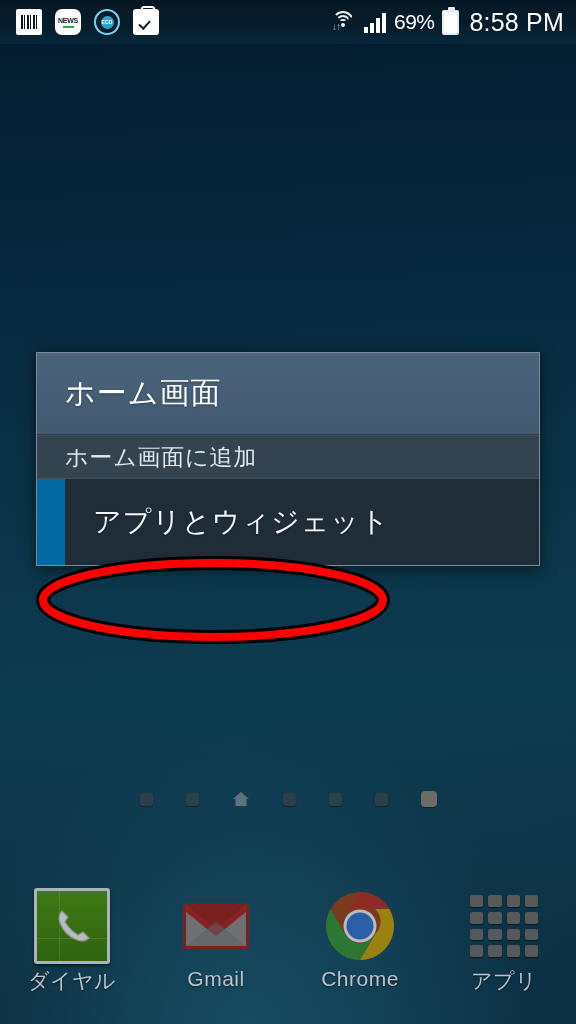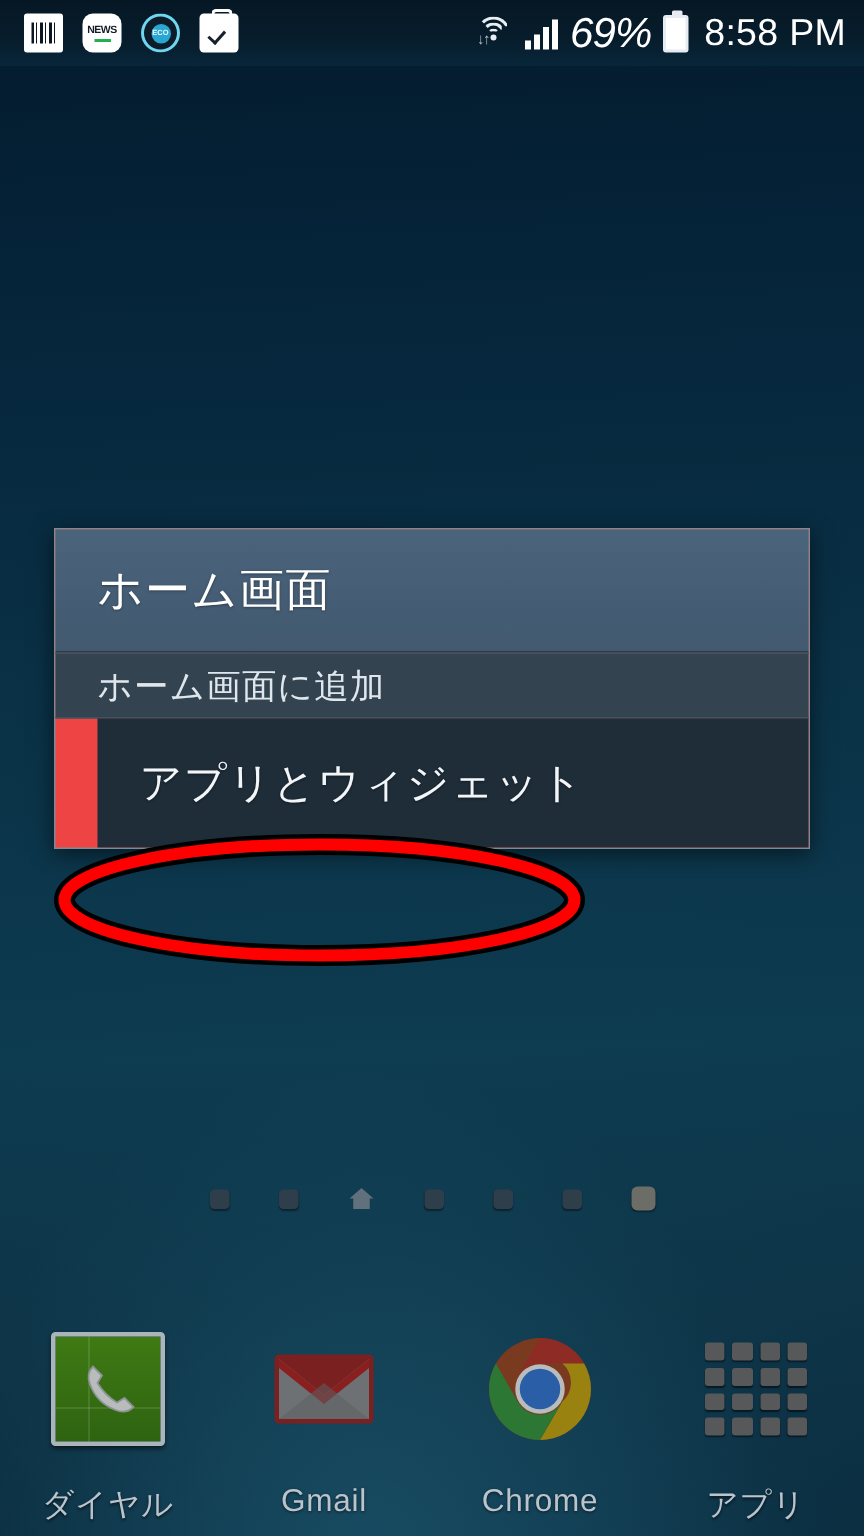--- a/index.html
+++ b/index.html
@@ -60,31 +60,31 @@
   .wifi .a3{ width:8px; height:4px; top:9px; }
   .wifi .dot{ position:absolute; left:50%; top:13px; transform:translateX(-50%);
               width:4px; height:4px; border-radius:50%; background:#e9eef3; }
   .wifi .ud{ position:absolute; left:1px; top:12px; font-size:10px; color:#aebcc7; line-height:10px; letter-spacing:-1px; }
 
   .sigbars{ display:flex; align-items:flex-end; gap:2px; height:22px; }
   .sigbars s{ display:block; width:4px; background:#fff; text-decoration:none; }
   .sigbars s:nth-child(1){ height:6px; } .sigbars s:nth-child(2){ height:10px; }
   .sigbars s:nth-child(3){ height:15px; } .sigbars s:nth-child(4){ height:20px; }
 
-  #battery-pct{ color:#fff; font-size:28px; letter-spacing:-.5px;font-style:italic; }
+  #battery-pct{ color:#fff; font-size:21px; letter-spacing:-.5px; }
   .battery{ width:17px; height:25px; border:2px solid #e6ecf1; border-radius:2px; position:relative; background:#fff; }
   .battery::before{ content:""; position:absolute; top:-5px; left:4px; width:7px; height:3px; background:#e6ecf1; border-radius:1px 1px 0 0; }
   #clock{ color:#fff; font-size:25px; letter-spacing:.2px; padding-left:2px; }
 
   
   #context-menu{
     position:absolute; left:36px; top:352px; width:504px; z-index:30;
     border:1px solid #7f8b94;
     box-shadow:0 3px 14px rgba(0,0,0,.55);
-    background:#ef4444;
+    background:#0369a1;
   }
   #menu-title{
     height:82px; display:flex; align-items:center; padding-left:28px;
     background:linear-gradient(180deg,#4a647c 0%,#42596f 100%);
     border-bottom:1px solid #2b3a47;
     color:#fff; font-size:30px; letter-spacing:1px;
     text-shadow:0 1px 2px rgba(0,0,0,.35);
   }
   .menu-item{
     height:72px; display:flex; align-items:center; padding-left:28px;
@@ -111,21 +111,21 @@
   .pdot{ width:13px; height:13px; border-radius:3px; background:#2e3e4b; box-shadow:0 1px 1px rgba(0,0,0,.4); }
   .pdot.active{ background:#6d6d68; width:16px; height:16px; border-radius:4px; }
   .phome{ width:18px; height:16px; position:relative; }
   .phome svg{ display:block; }
 
   
   #dock{
     position:absolute; left:0; right:0; bottom:0; height:150px; z-index:20;
     display:flex; align-items:flex-start; padding-top:14px;
   }
-  .dock-item{ flex:1; display:flex; flex-direction:column; align-items:center; gap:25px; }
+  .dock-item{ flex:1; display:flex; flex-direction:column; align-items:center; gap:3px; }
   .dock-label{ color:#b9c4cd; font-size:21px; letter-spacing:.5px; text-shadow:0 1px 2px rgba(0,0,0,.6); }
   .app-ico{ width:76px; height:76px; position:relative; }
 
   .ico-phone{ background:linear-gradient(180deg,#3f7a14,#2e6310); border:3px solid #aab4ba; border-radius:3px;
               box-shadow:0 2px 3px rgba(0,0,0,.5); display:flex; align-items:center; justify-content:center; }
   .ico-phone::before{ content:""; position:absolute; inset:0;
       background:linear-gradient(90deg,transparent 31%,rgba(255,255,255,.10) 31%,rgba(255,255,255,.10) 33%,transparent 33%),
                  linear-gradient(0deg,transparent 31%,rgba(255,255,255,.10) 31%,rgba(255,255,255,.10) 33%,transparent 33%); }
   .ico-phone svg{ position:relative; }
 

